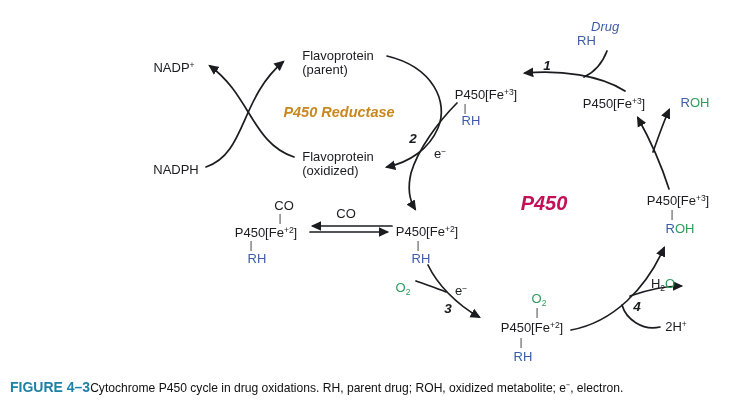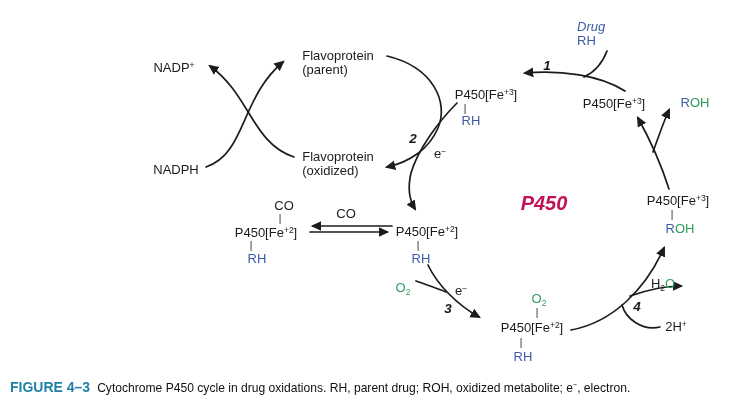--- a/index.html
+++ b/index.html
@@ -12,25 +12,25 @@
   .tl{position:absolute;white-space:nowrap;font-size:13px;line-height:13.5px;}
   .two{}
   .blue{color:var(--blue,#3d5ba9);}
   .green{color:var(--green,#2e9b5c);}
   .gold{color:var(--gold,#c9881f);font-weight:bold;font-style:italic;font-size:14.5px;}
   .crimson{color:var(--crimson,#c11259);font-weight:bold;font-style:italic;font-size:20px;}
   .step{font-weight:bold;font-style:italic;font-size:13.5px;}
   .bond{font-size:10px;line-height:10px;color:var(--ink,#1b1c20);}
   sup{font-size:8.5px;vertical-align:baseline;position:relative;top:-4.5px;line-height:0;}
   sub{font-size:8.5px;vertical-align:baseline;position:relative;top:2.5px;line-height:0;}
-  .ital{font-style:italic;}
+  .ital{font-style:italic;margin-left:14px;}
   svg.arrows{position:absolute;left:0;top:0;}
   #caption{position:absolute;left:10px;top:378px;width:726px;white-space:nowrap;}
   #caption .figlabel{color:var(--teal,#1e82a8);font-weight:bold;font-size:14px;}
-  #caption .figtext{font-size:12.1px;color:#101010;margin-left:7px;}
+  #caption .figtext{font-size:12.1px;color:#101010;}
 </style>
 </head>
 <body>
 
 <div id="fig">
 
   <svg class="arrows" width="740" height="407" viewBox="0 0 740 407">
     <defs>
       <marker id="ah" viewBox="0 0 10 10" refX="7.5" refY="5" markerWidth="6.5" markerHeight="6.5" orient="auto-start-reverse">
         <path d="M0,0.6 L9.5,5 L0,9.4 Z" fill="#1b1c20"></path>
@@ -56,20 +56,21 @@
   </svg>
 
   <div class="lbl" style="left:174px;top:68px"><span>NADP</span><sup>+</sup></div>
   <div class="lbl" style="left:176px;top:170px">NADPH</div>
   <div class="lbl two" style="left:338px;top:63px">
     <span>Flavoprotein</span><br><span>(parent)</span>
   </div>
   <div class="lbl two" style="left:338px;top:164px">
     <span>Flavoprotein</span><br><span>(oxidized)</span>
   </div>
+  <div class="lbl gold" style="left:339px;top:112px">P450 Reductase</div>
 
   <div class="tl blue" style="left:577px;top:20px">
     <span class="ital">Drug</span><br><span>RH</span>
   </div>
   <div class="lbl step" style="left:547px;top:66px">1</div>
 
   <div class="lbl" style="left:486px;top:95px"><span>P450[Fe</span><sup>+3</sup><span>]</span></div>
   <div class="lbl bond" style="left:465px;top:109px">|</div>
   <div class="lbl blue" style="left:471px;top:121px">RH</div>
 

